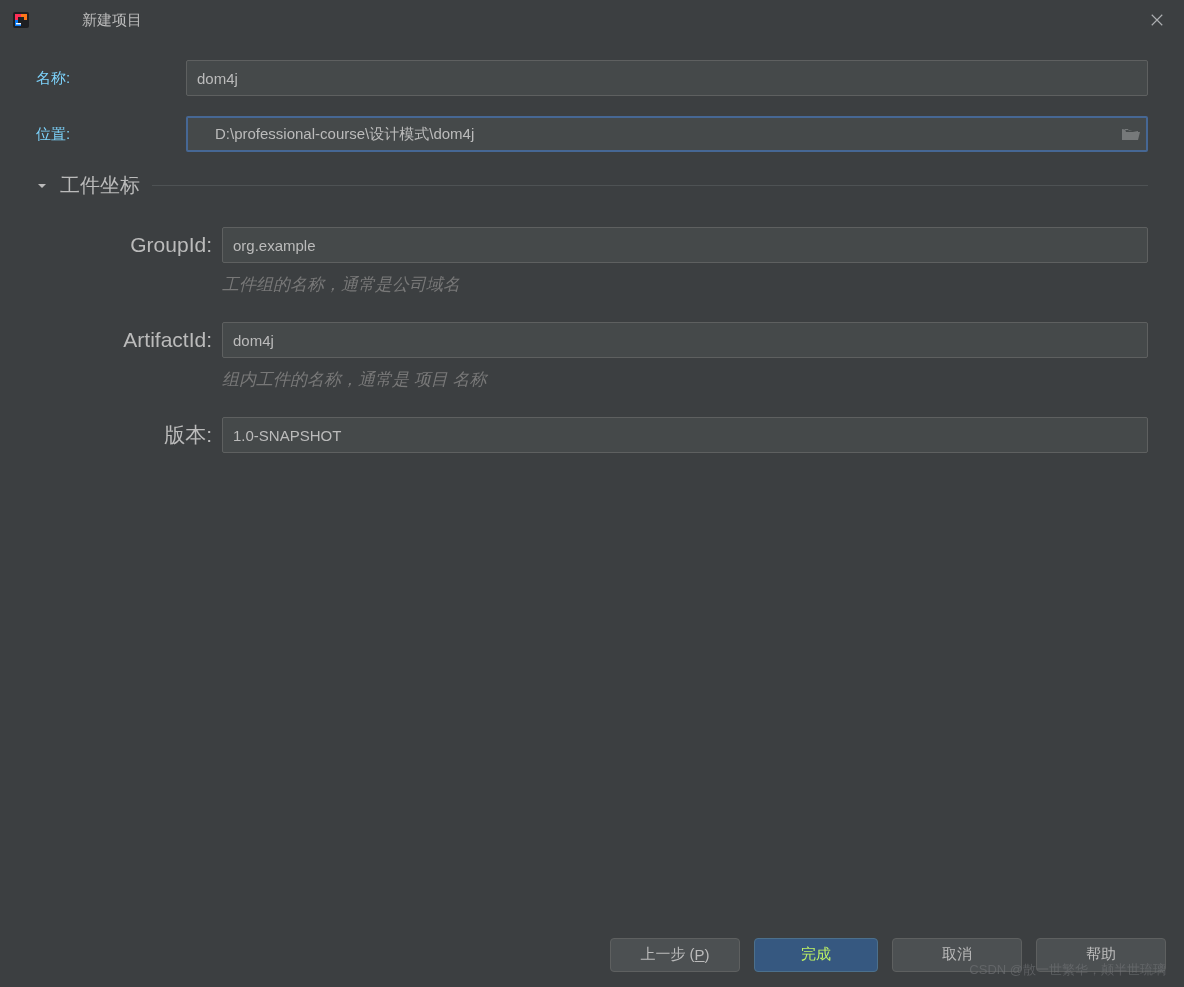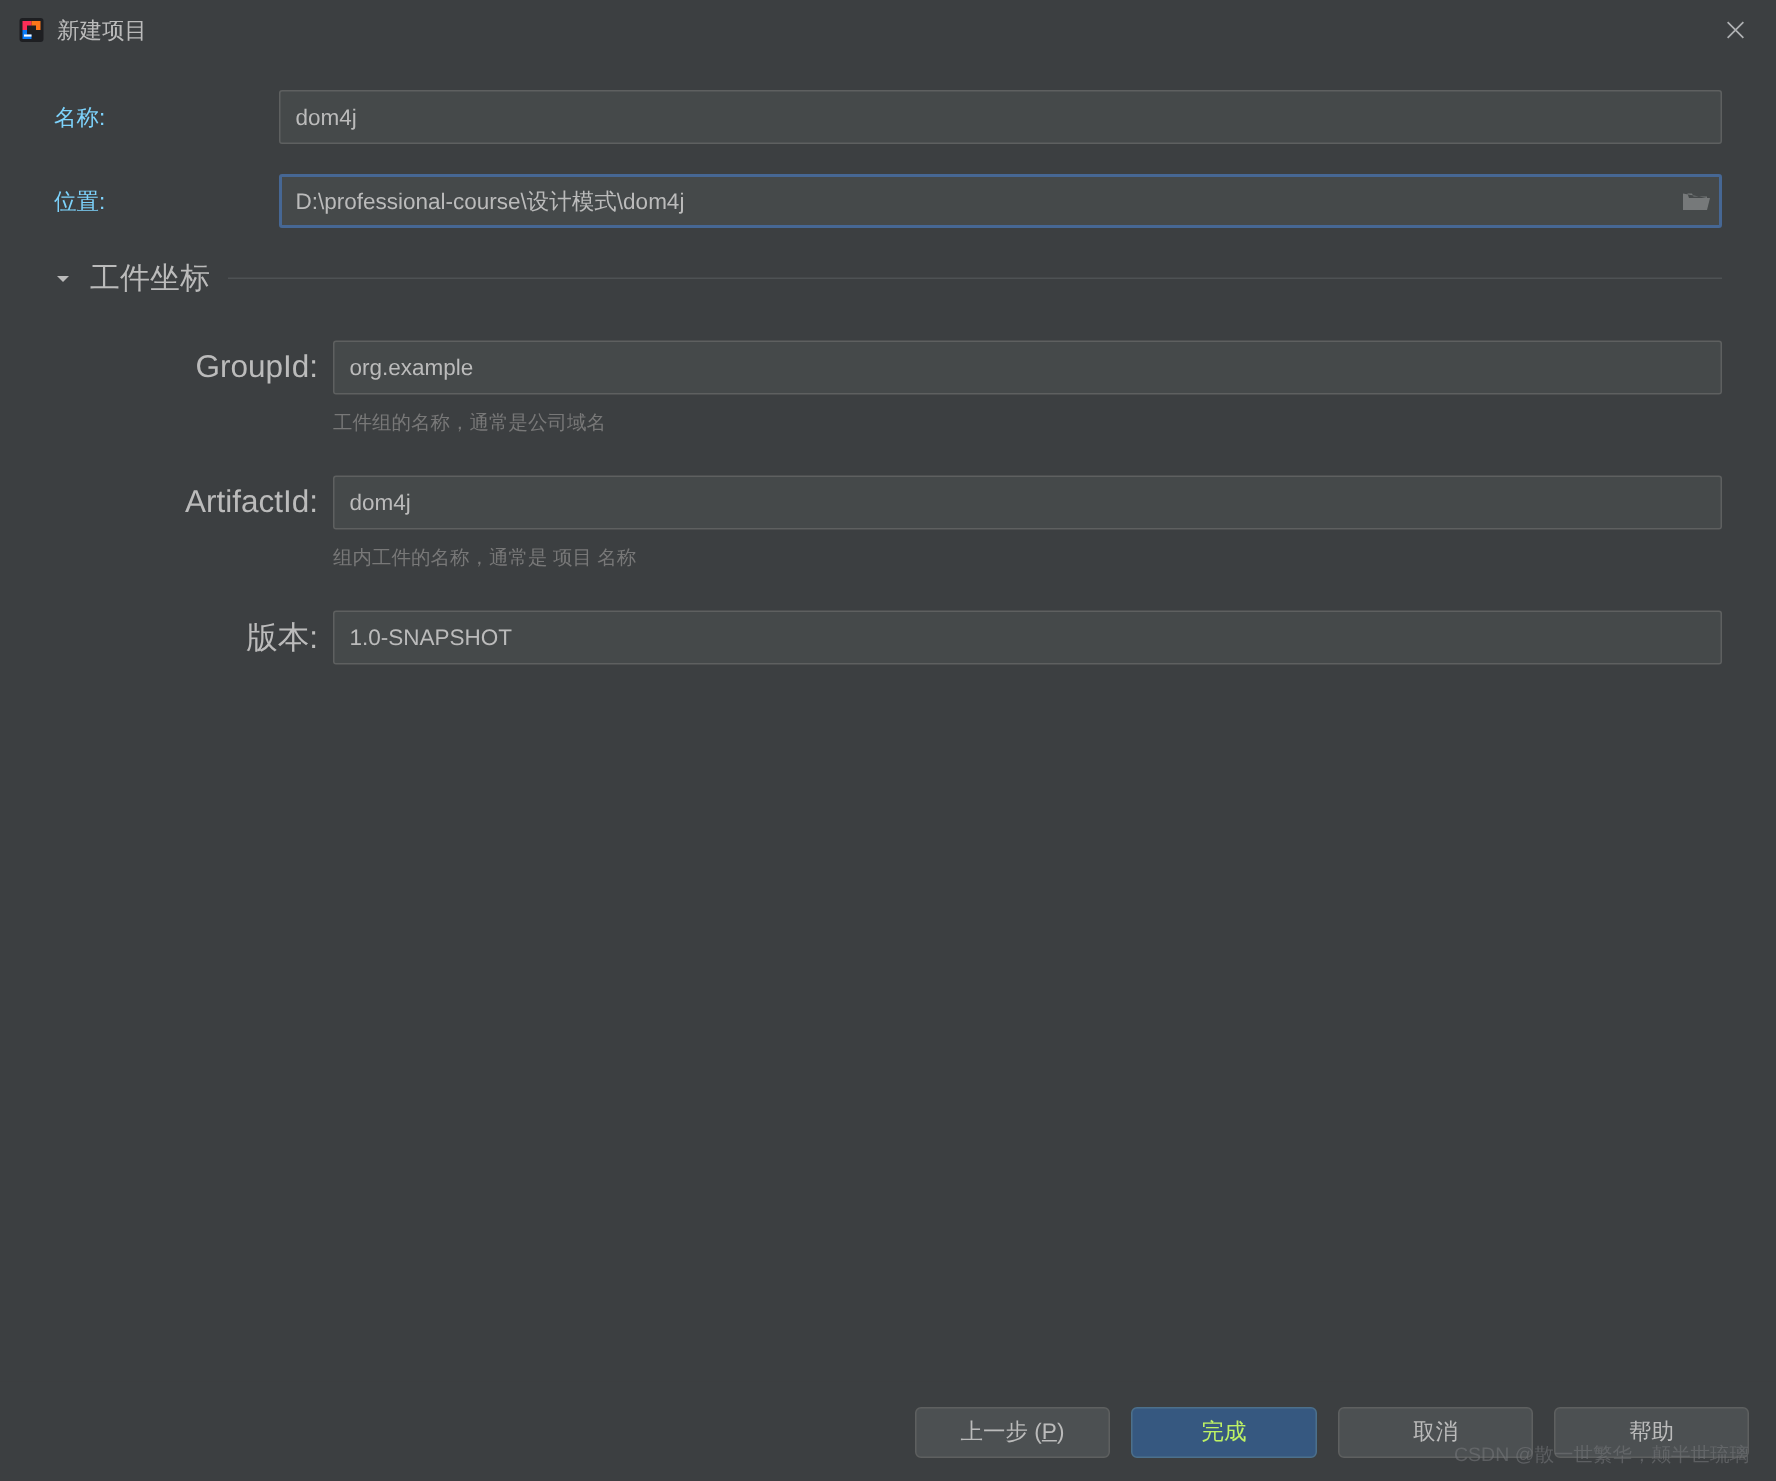--- a/index.html
+++ b/index.html
@@ -21,20 +21,21 @@
       height: 100%;
       display: flex;
       flex-direction: column;
     }
     .titlebar {
       height: 40px;
       display: flex;
       align-items: center;
       padding: 0 12px;
       color: #bbbbbb;
+      gap: 44px;
     }
     .idea-icon {
       width: 18px;
       height: 18px;
       margin-right: 8px;
       position: relative;
     }
     .title-text {
       font-size: 15px;
     }
@@ -86,21 +87,21 @@
       background: #45494a;
       border: 1px solid #5e6060;
       color: #bbbbbb;
       font-size: 15px;
       padding: 0 10px;
       outline: none;
       border-radius: 2px;
     }
     .text-input.focused {
       border: 2px solid #466794;
-      padding: 0 9px;
+      padding: 0 27px;
     }
     .text-input.with-icon {
       padding-right: 36px;
     }
     .folder-btn {
       position: absolute;
       right: 6px;
       top: 50%;
       transform: translateY(-50%);
       width: 22px;
@@ -128,23 +129,24 @@
       font-size: 20px;
       margin-right: 12px;
     }
     .section-line {
       flex: 1;
       height: 1px;
       background: #4e5254;
     }
     .hint {
       color: #787878;
-      font-size: 13px;
+      font-size: 17px;
       margin: 10px 0 22px 0;
       padding-left: 0;
+      font-style: italic;
     }
     .footer {
       height: 66px;
       border-top: 1px solid transparent;
       display: flex;
       align-items: center;
       justify-content: flex-end;
       padding: 0 18px;
       gap: 14px;
       background: #3c3f41;

